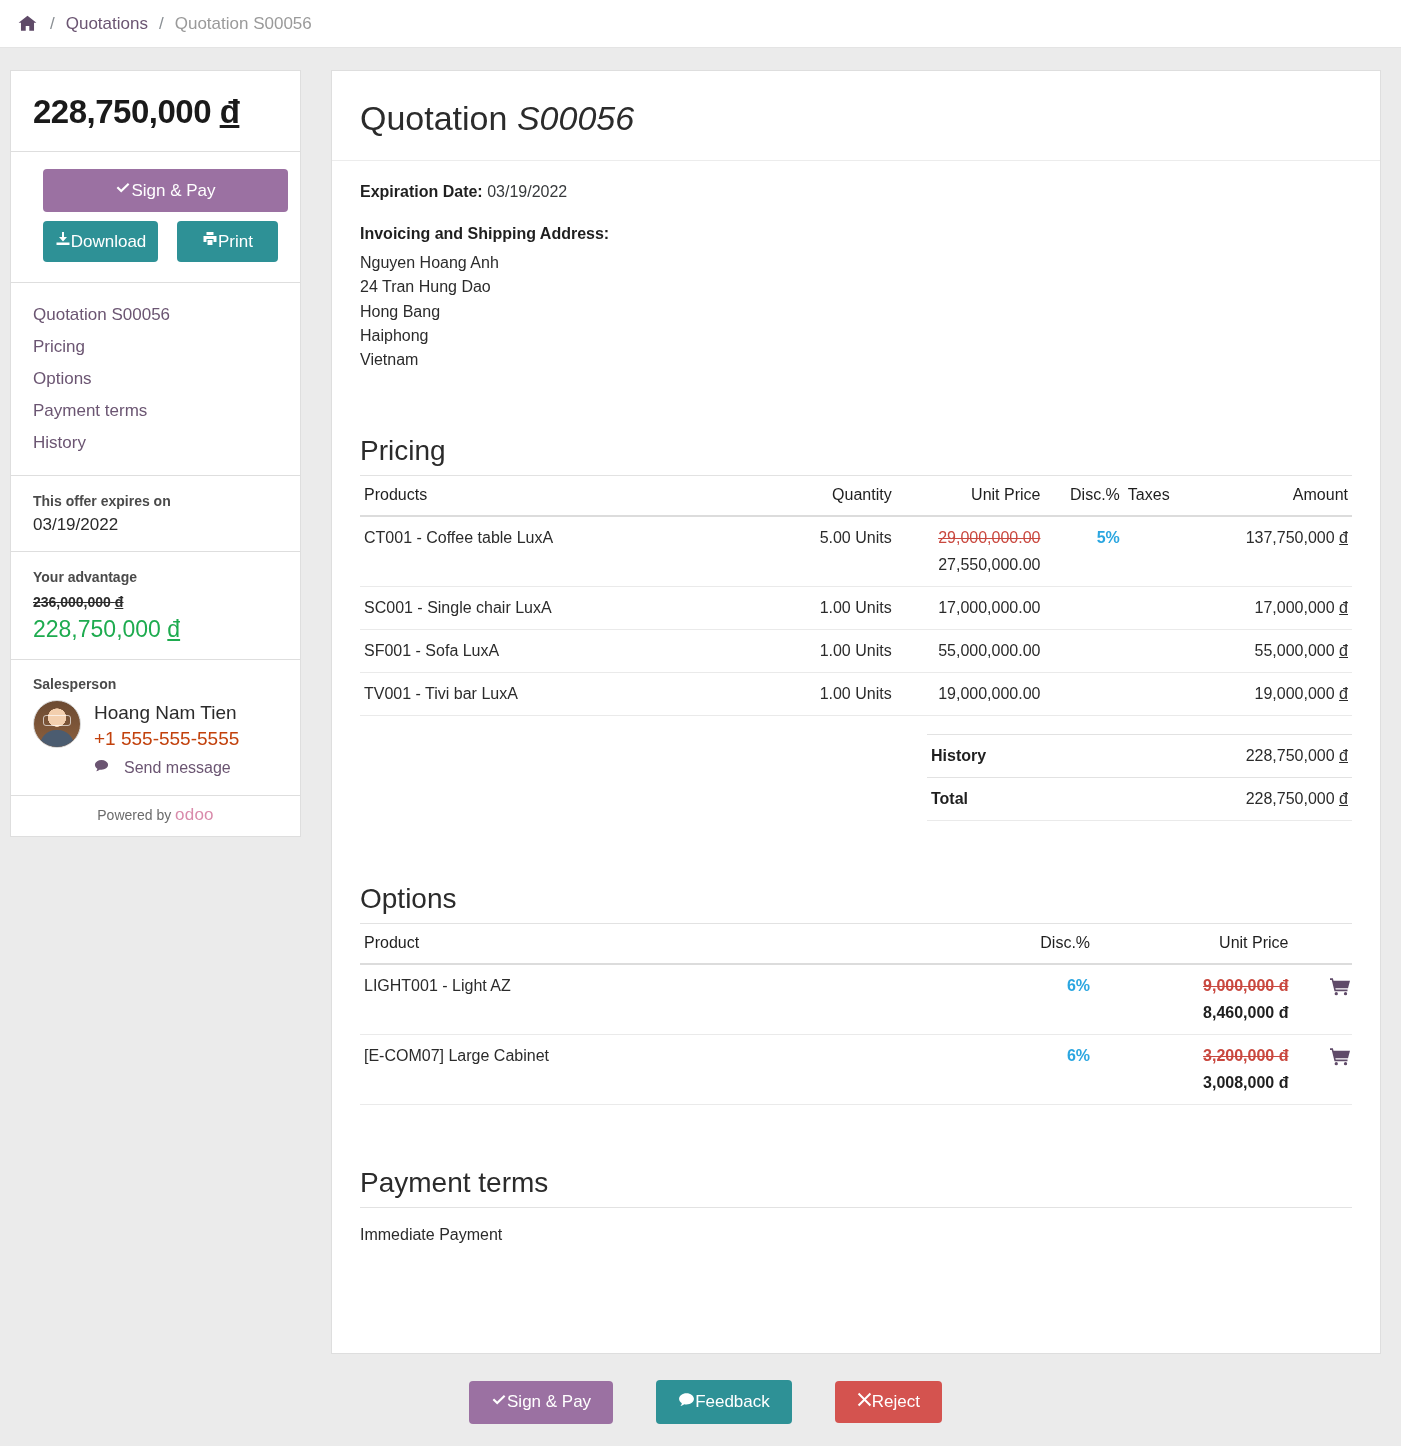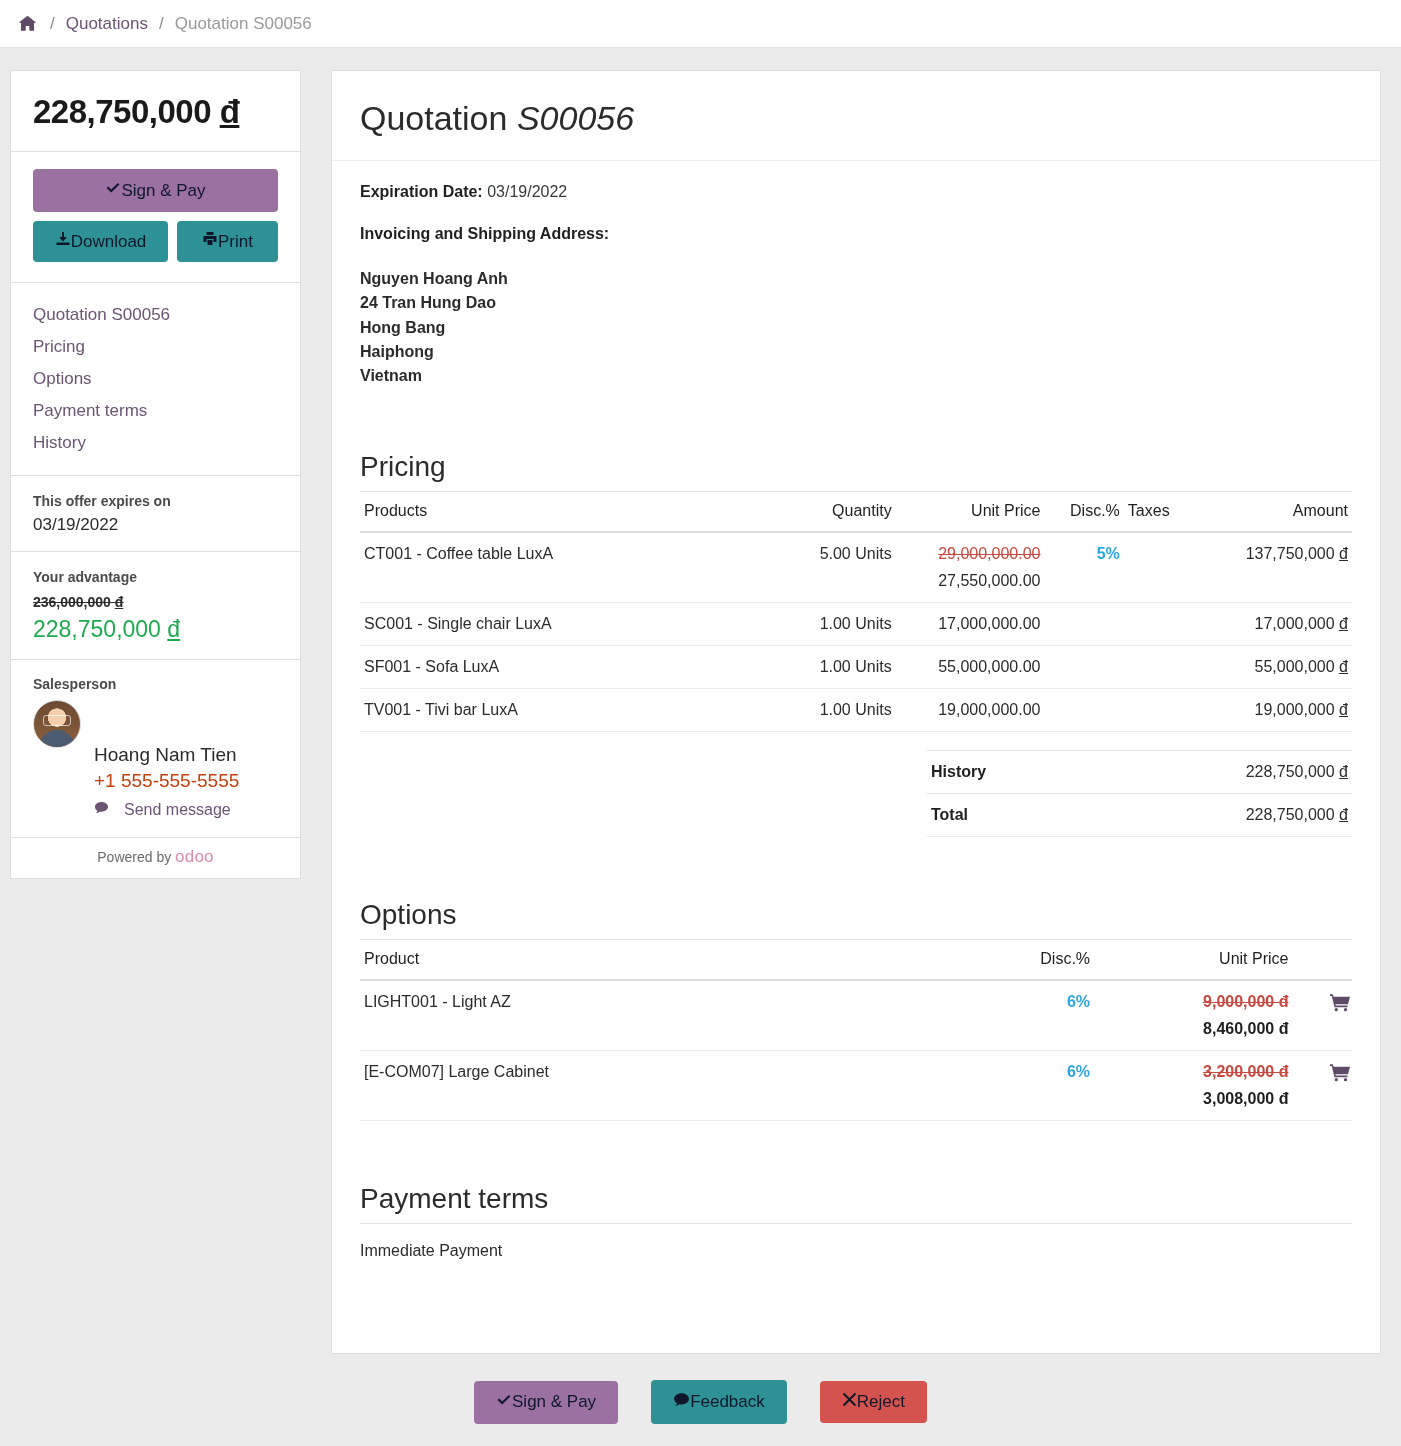--- a/index.html
+++ b/index.html
@@ -39,24 +39,25 @@
   .card + .card{ border-top:none; }
   .amount-box{ padding:22px 22px 20px 22px; }
   .amount-value{ font-size:33px; font-weight:bold; color:#1a1a1a; letter-spacing:-0.5px;}
   .amount-value .cur{ text-decoration:underline; }
 
   .btn-box{ padding:17px 22px 20px 22px; }
   .btn{
     display:inline-flex; align-items:center; justify-content:center;
     gap:0;
     border:none; border-radius:4px;
-    color:#0f172a; font-size:17px;
+    color:#ffffff; font-size:17px;
     cursor:pointer;
     font-family:inherit;
     padding:10px 10px;
+    margin-left:10px;
   }
   .btn-signpay-side{ width:100%; background:#9b71a2; padding:11px 10px; }
   .btn-row{ display:flex; gap:9px; margin-top:9px; }
   .btn-download{ background:#2e9196; flex:1 1 auto; }
   .btn-print{ background:#2e9196; flex:0 0 101px; }
 
   .nav-box{ padding:16px 0 16px 0; }
   .nav-link{
     display:block;
     padding:6px 22px;
@@ -90,21 +91,21 @@
     width:34px; height:26px; border-radius:16px 16px 0 0;
     background:#4b5c70;
   }
   .avatar::before{
     content:""; position:absolute; left:50%; top:30%;
     transform:translateX(-50%);
     width:26px; height:9px; border-radius:3px;
     border:1.6px solid rgba(255,255,255,.65);
     z-index:2;
   }
-  .sales-name{ font-size:19px; color:#2b2b2b; line-height:1.35;margin-top:42px; }
+  .sales-name{ font-size:19px; color:#2b2b2b; line-height:1.35; }
   .sales-phone{ font-size:19px; color:#c2410c; line-height:1.35;}
   .send-msg{
     display:inline-flex; align-items:center; gap:15px;
     margin-top:7px; color:#6b5572; text-decoration:none; font-size:16px;
   }
   .powered{
     text-align:center; padding:9px 0 11px 0;
     font-size:14px; color:#6b6b6b;
   }
   .odoo-logo{ color:#d98bab; font-size:17px; letter-spacing:.2px; }
@@ -121,22 +122,22 @@
     border-bottom:1px solid #ececec;
     margin:0;
   }
   .doc-title em{ font-style:italic; }
   .doc-body{ padding:22px 28px 28px 28px; }
 
   .date-row{ display:flex; margin-bottom:24px; }
   .date-col{ width:520px; font-size:16px; }
   .date-col b{ color:#1f1f1f; }
 
-  .addr-label{ font-weight:bold; font-size:16px; color:#1f1f1f; margin-bottom:24px;}
-  .addr-line{ font-size:16px; color:#2b2b2b; line-height:1.52;font-weight:bold; }
+  .addr-label{ font-weight:bold; font-size:16px; color:#1f1f1f; margin-bottom:8px;}
+  .addr-line{ font-size:16px; color:#2b2b2b; line-height:1.52; }
 
   .section-title{
     font-size:28px; font-weight:normal; color:#2b2b2b;
     margin:62px 0 0 0; padding-bottom:8px;
   }
 
   table{ width:100%; border-collapse:collapse; }
   thead th{
     font-size:16px; font-weight:normal; color:#1f1f1f;
     padding:10px 4px 11px 4px;

